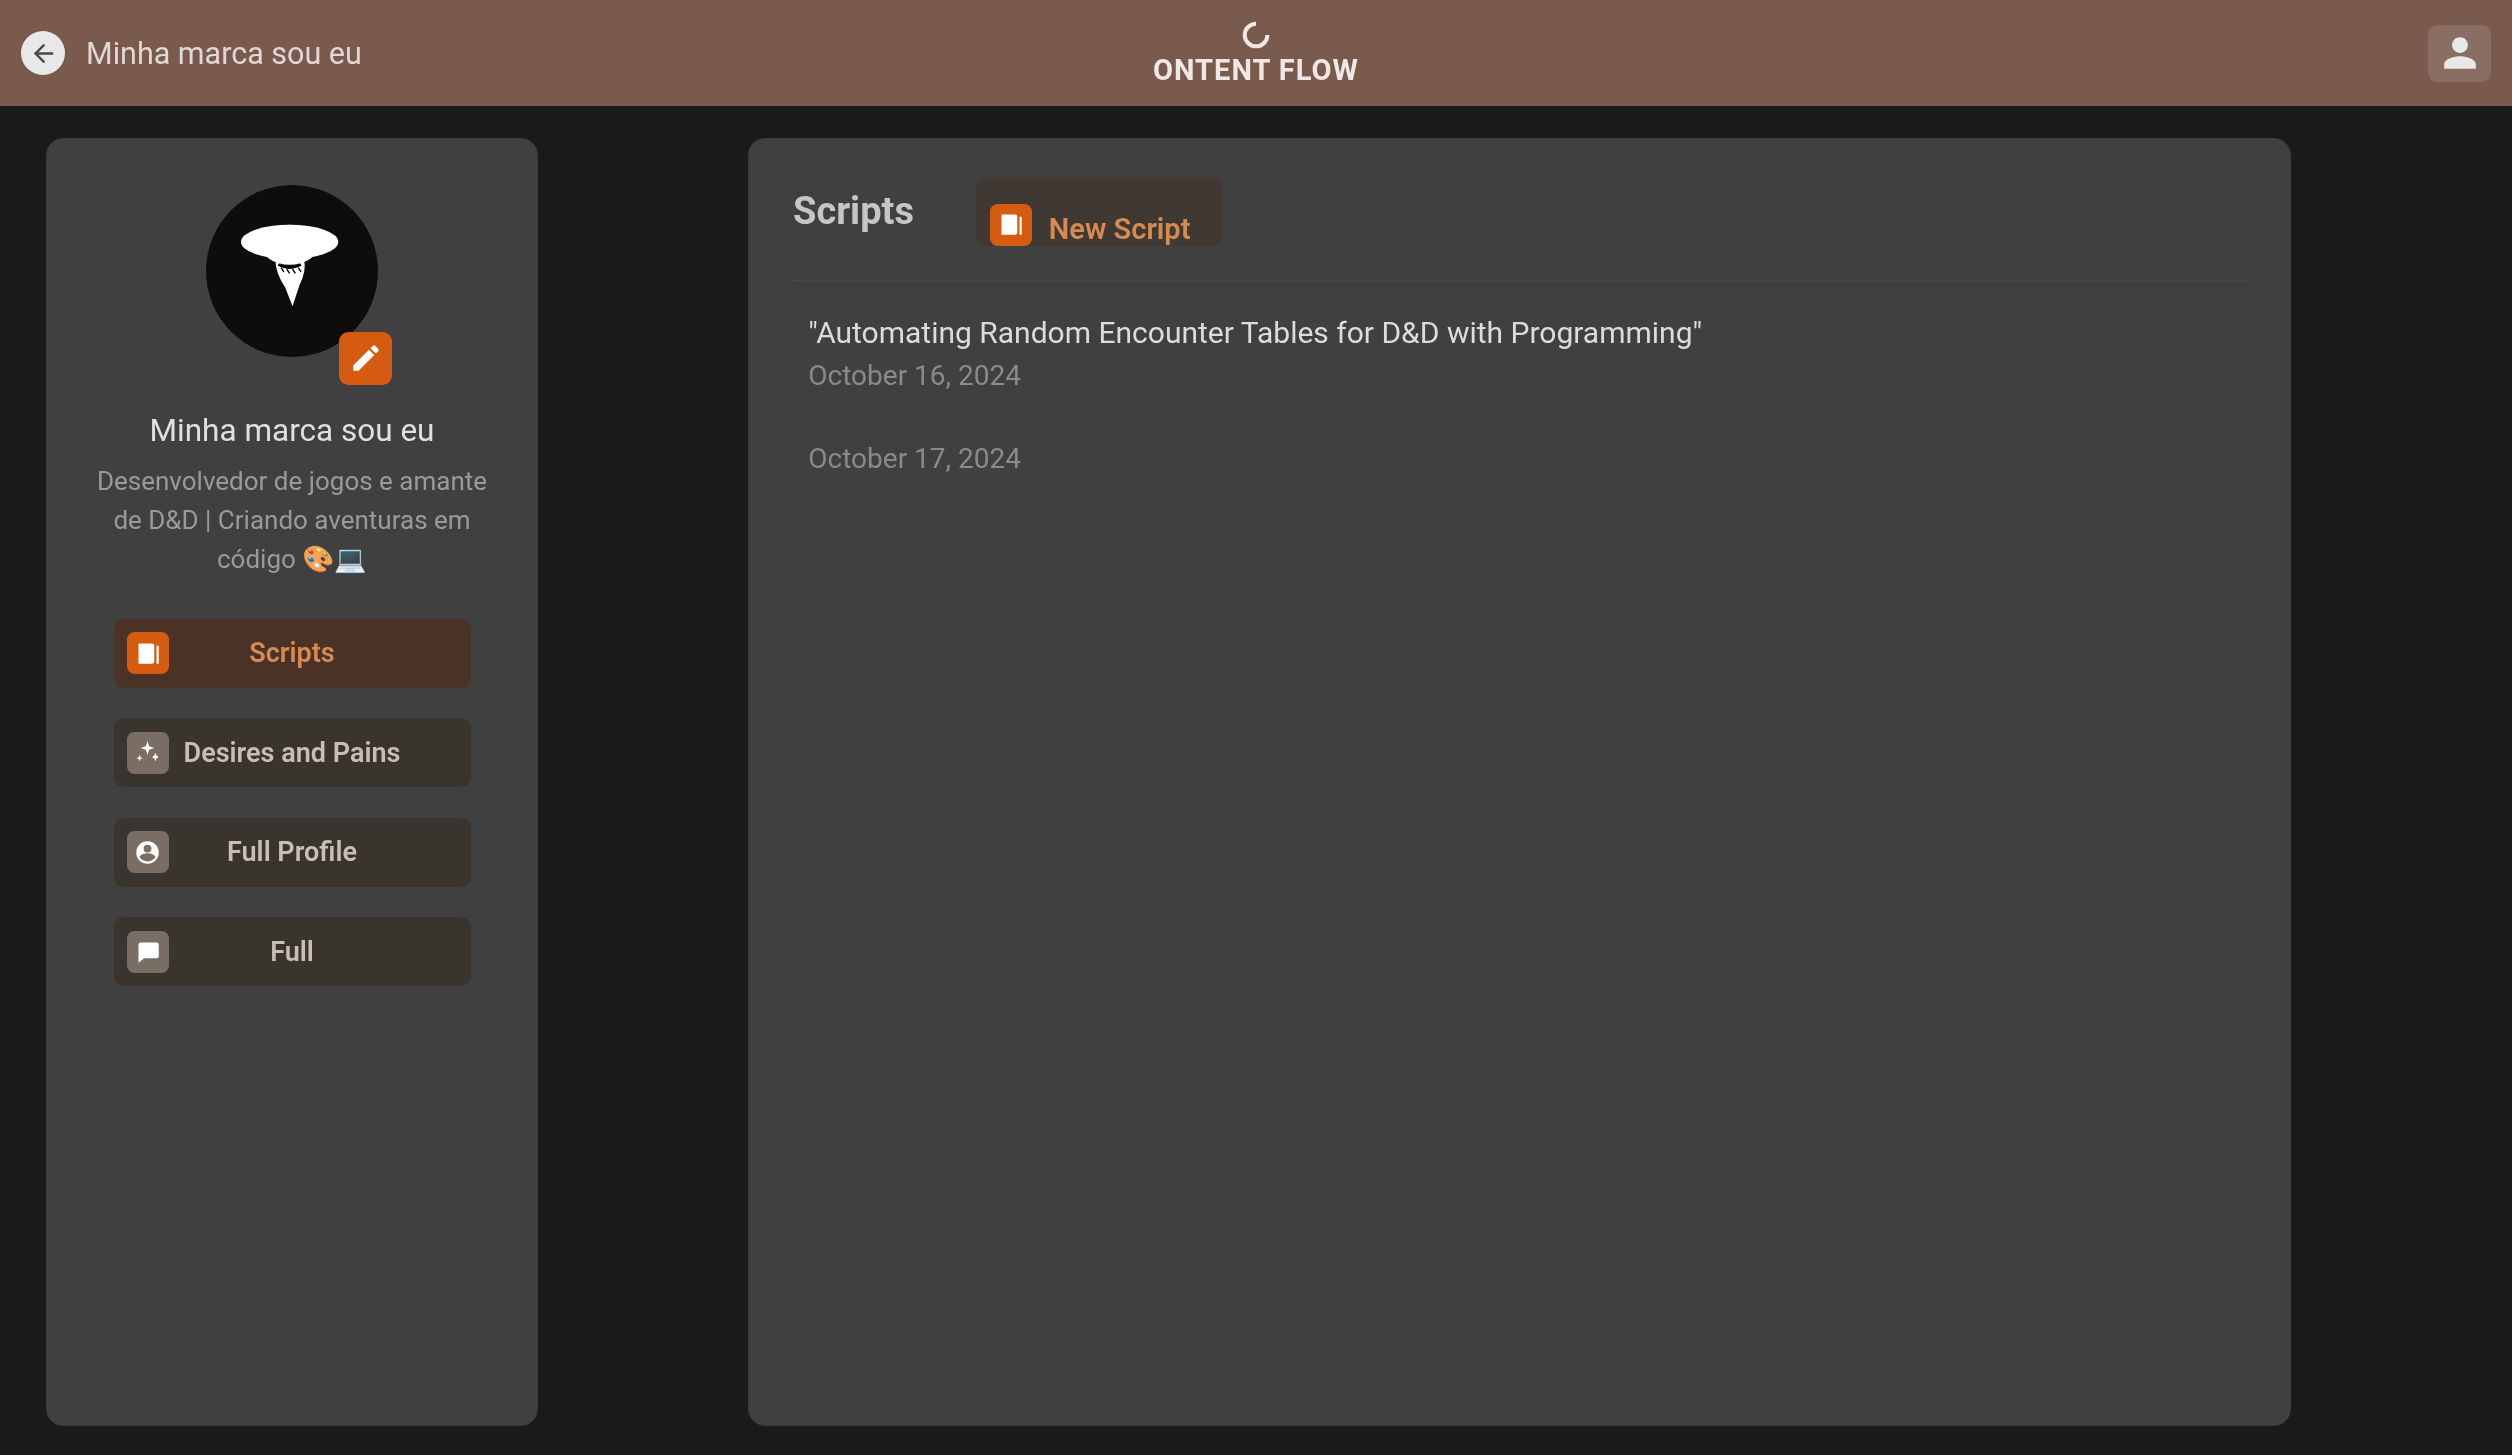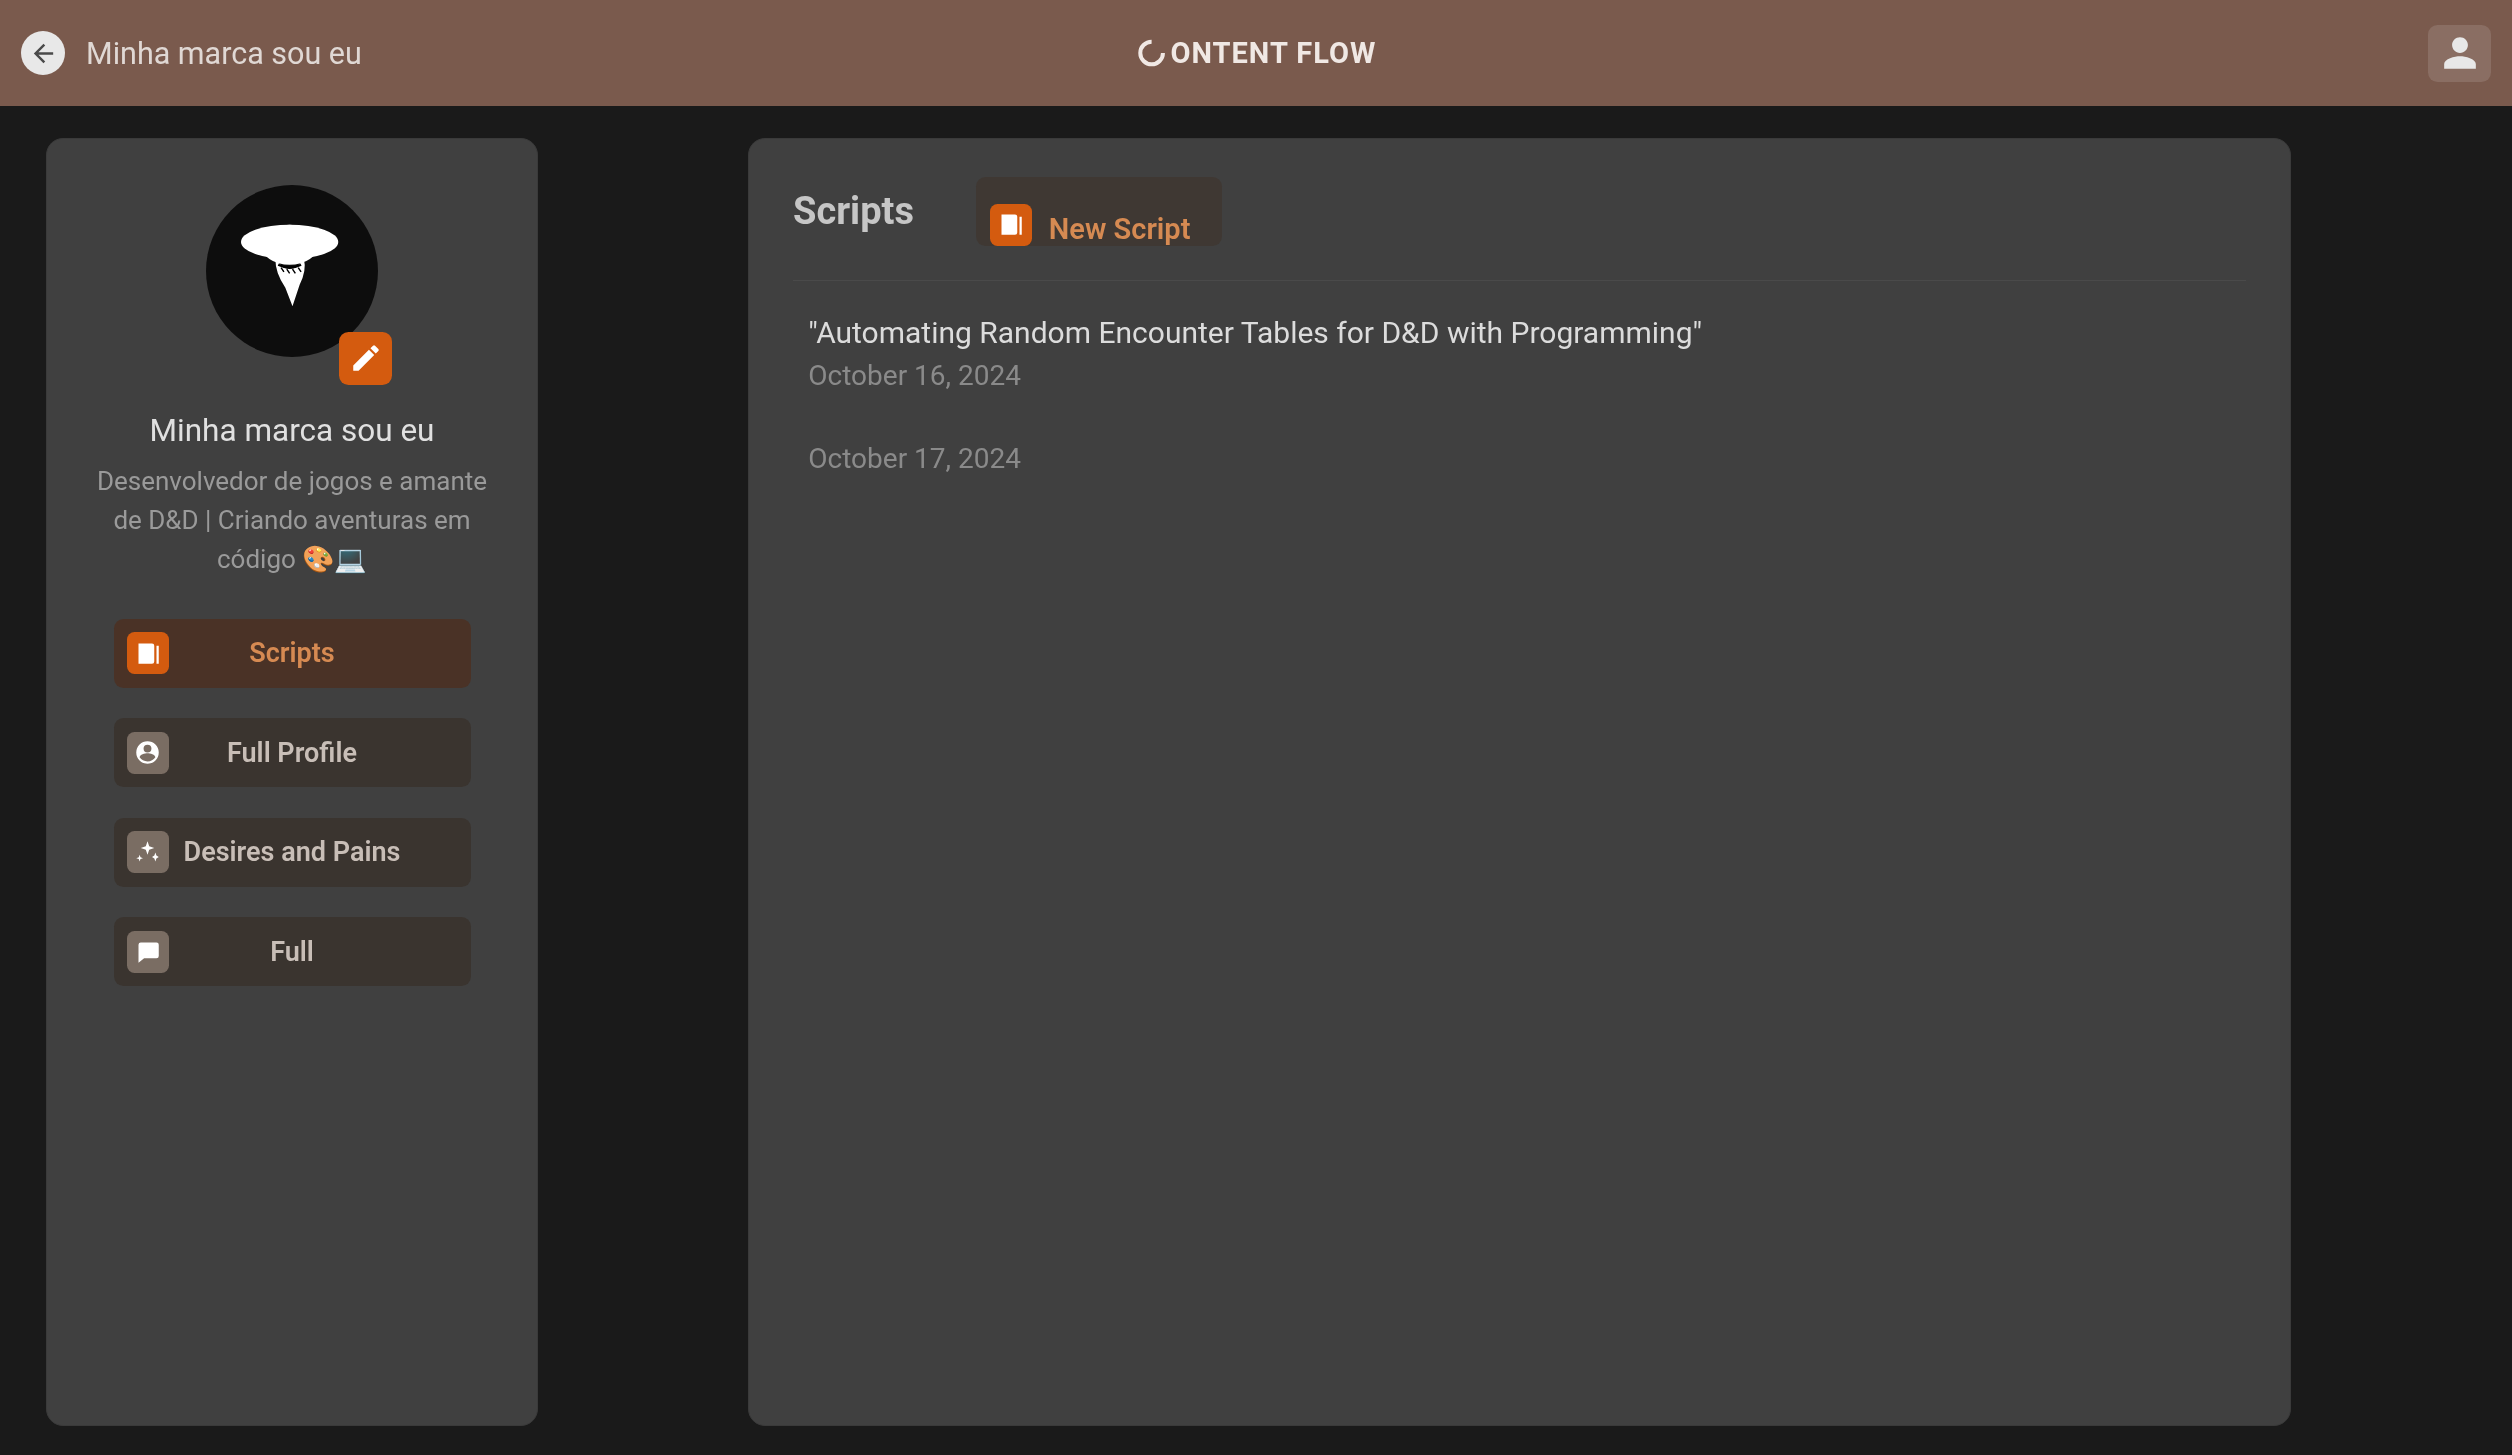--- a/index.html
+++ b/index.html
@@ -47,20 +47,21 @@
       position: absolute;
       left: 50%;
       transform: translateX(-50%);
       color: #f0e8e4;
       font-size: 29px;
       font-weight: 700;
       letter-spacing: 1px;
       display: flex;
       align-items: center;
       gap: 2.9px;
+      flex-direction: column;
     }
     .brand-c {
       display: inline-flex;
       align-items: center;
     }
     .brand-c svg {
       width: 32px;
       height: 32px;
       fill: #f0e8e4;
     }
@@ -322,32 +323,32 @@
         <div class="nav-icon">
           <svg viewBox="0 0 24 24">
               <path d="M4 3h12a2 2 0 0 1 2 2v14a2 2 0 0 1-2 2H4V3zm3 4h6v2H7V7zm0 4h6v2H7v-2zm0 4h4v2H7v-2zM20 5h2v16h-2V5z"></path>
             </svg>
         </div>
         <div class="nav-label">Scripts</div>
       </div>
       <div class="nav-item">
         <div class="nav-icon">
           <svg viewBox="0 0 24 24">
-              <path d="M12 2a10 10 0 1 0 0 20 10 10 0 0 0 0-20zm0 3a3.5 3.5 0 1 1 0 7 3.5 3.5 0 0 1 0-7zm0 15c-2.9 0-5.46-1.47-7-3.7.03-2.32 4.67-3.6 7-3.6s6.97 1.28 7 3.6A8.48 8.48 0 0 1 12 20z"></path>
-            </svg>
-        </div>
-        <div class="nav-label">Full Profile</div>
+              <path d="M12 2l1.5 4.5L18 8l-4.5 1.5L12 14l-1.5-4.5L6 8l4.5-1.5L12 2zm7 10l.9 2.7L22 16l-2.1 1.3L19 20l-.9-2.7L16 16l2.1-1.3L19 12zM5 14l.75 2.25L8 17l-2.25.75L5 20l-.75-2.25L2 17l2.25-.75L5 14z"></path>
+            </svg>
+        </div>
+        <div class="nav-label">Desires and Pains</div>
       </div>
       <div class="nav-item">
         <div class="nav-icon">
           <svg viewBox="0 0 24 24">
-              <path d="M12 2l1.5 4.5L18 8l-4.5 1.5L12 14l-1.5-4.5L6 8l4.5-1.5L12 2zm7 10l.9 2.7L22 16l-2.1 1.3L19 20l-.9-2.7L16 16l2.1-1.3L19 12zM5 14l.75 2.25L8 17l-2.25.75L5 20l-.75-2.25L2 17l2.25-.75L5 14z"></path>
-            </svg>
-        </div>
-        <div class="nav-label">Desires and Pains</div>
+              <path d="M12 2a10 10 0 1 0 0 20 10 10 0 0 0 0-20zm0 3a3.5 3.5 0 1 1 0 7 3.5 3.5 0 0 1 0-7zm0 15c-2.9 0-5.46-1.47-7-3.7.03-2.32 4.67-3.6 7-3.6s6.97 1.28 7 3.6A8.48 8.48 0 0 1 12 20z"></path>
+            </svg>
+        </div>
+        <div class="nav-label">Full Profile</div>
       </div>
       <div class="nav-item">
         <div class="nav-icon">
           <svg viewBox="0 0 24 24">
               <path d="M4 4h16a2 2 0 0 1 2 2v10a2 2 0 0 1-2 2H9l-5 4V6a2 2 0 0 1 2-2zm3 5h10v2H7V9zm0 4h7v2H7v-2z"></path>
             </svg>
         </div>
         <div class="nav-label">Full</div>
       </div>
     </div>

